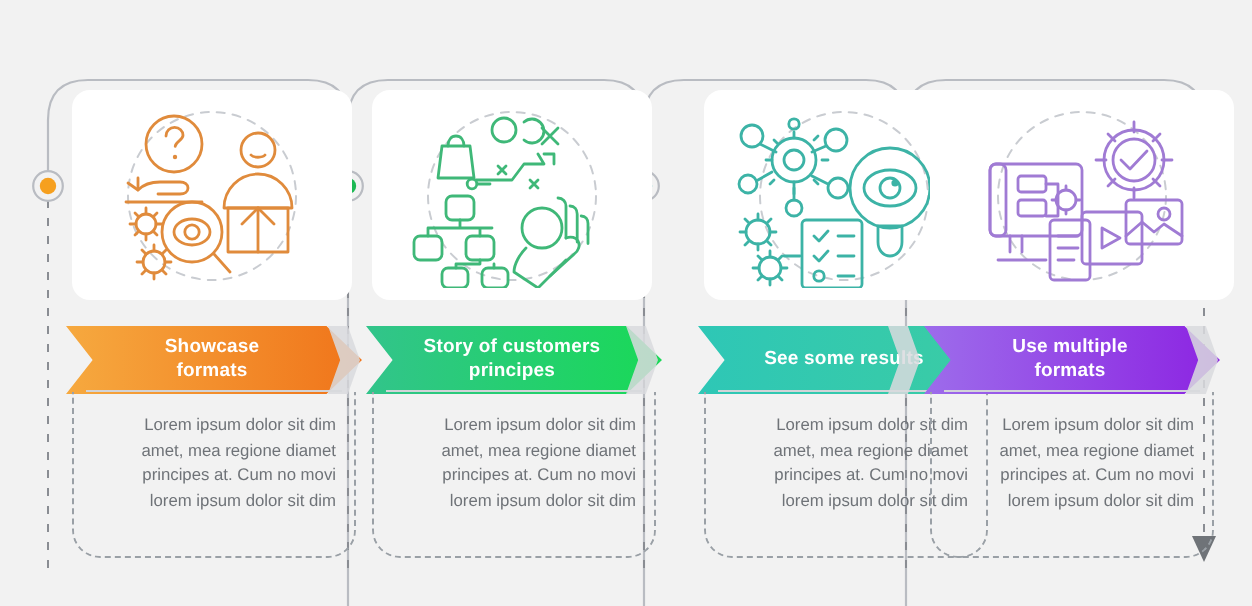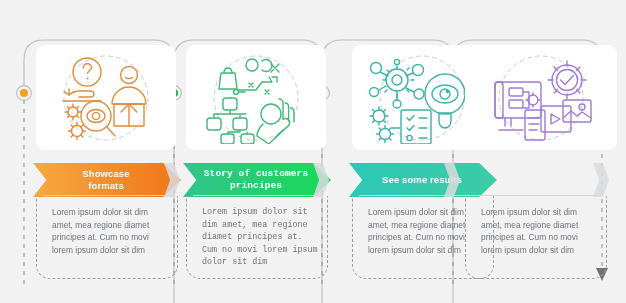--- a/index.html
+++ b/index.html
@@ -9,21 +9,21 @@
     font-family:"Liberation Sans", sans-serif;
   }
   #stage{position:relative;width:526px;height:303px;}
 
   
   .tl-svg{position:absolute;left:0;top:0;width:626px;height:303px;}
 
   
   .col{position:absolute;top:0;width:141px;height:303px;}
   .col.c0{left:24px;}
-  .col.c1{left:174px;font-family:Liberation Mono, monospace;}
+  .col.c1{left:174px;}
   .col.c2{left:340px;}
   .col.c3{left:453px;}
 
   
   .card{
     position:absolute;left:12px;top:45px;width:140px;height:105px;
     background:#ffffff;border-radius:9px;
     display:flex;align-items:center;justify-content:center;
   }
   .card svg{display:block;}
@@ -44,21 +44,21 @@
     position:absolute;top:163px;width:16px;height:34px;
     -webkit-clip-path:polygon(0 0, 62% 0, 100% 50%, 62% 100%, 0 100%, 38% 50%);
     clip-path:polygon(0 0, 62% 0, 100% 50%, 62% 100%, 0 100%, 38% 50%);
     background:#d9dade;opacity:.85;
   }
 
   
   .dbox{
     position:absolute;left:12px;top:196px;width:140px;height:82px;
     border:1px dashed #9aa0a6;border-top:none;
-    border-bottom-left-radius:14px;border-bottom-right-radius:14px;
+    border-bottom-left-radius:14px;border-bottom-right-radius:14px;text-align:right;
   }
   .dbox .top-rule{
     position:absolute;left:6px;right:6px;top:-1px;height:1px;background:#d2d4d8;
   }
   .body-txt{
     position:absolute;left:15px;top:10px;width:116px;
     color:#6f7378;font-size:8.4px;line-height:12.6px;
   }
 </style>
 </head>
@@ -293,20 +293,25 @@
           <rect x="50" y="58" width="20" height="30" rx="2"></rect>
           <path d="M54 66h10M54 72h10M54 78h8"></path>
           <rect x="66" y="54" width="30" height="26" rx="2"></rect>
           <path d="M76 62l9 5-9 5z"></path>
           <rect x="88" y="48" width="28" height="22" rx="2"></rect>
           <circle cx="107" cy="55" r="3"></circle>
           <path d="M88 66l8-7 6 5 5-4 9 6"></path>
         </g>
       </svg>
     </div>
+    <div class="chev" style="background:linear-gradient(90deg,#9d6ceb 0%,#8c24e2 100%);">
+      <div class="lbl">
+        <span>Use multiple</span><br><span>formats</span>
+      </div>
+    </div>
     <div class="dbox">
       <div class="top-rule"></div>
       <div class="body-txt">Lorem ipsum dolor sit dim amet, mea regione diamet principes at. Cum no movi lorem ipsum dolor sit dim</div>
     </div>
   </div>
   <div class="chev-echo" style="left:593px;"></div>
 
 </div>
 
 </body></html>

